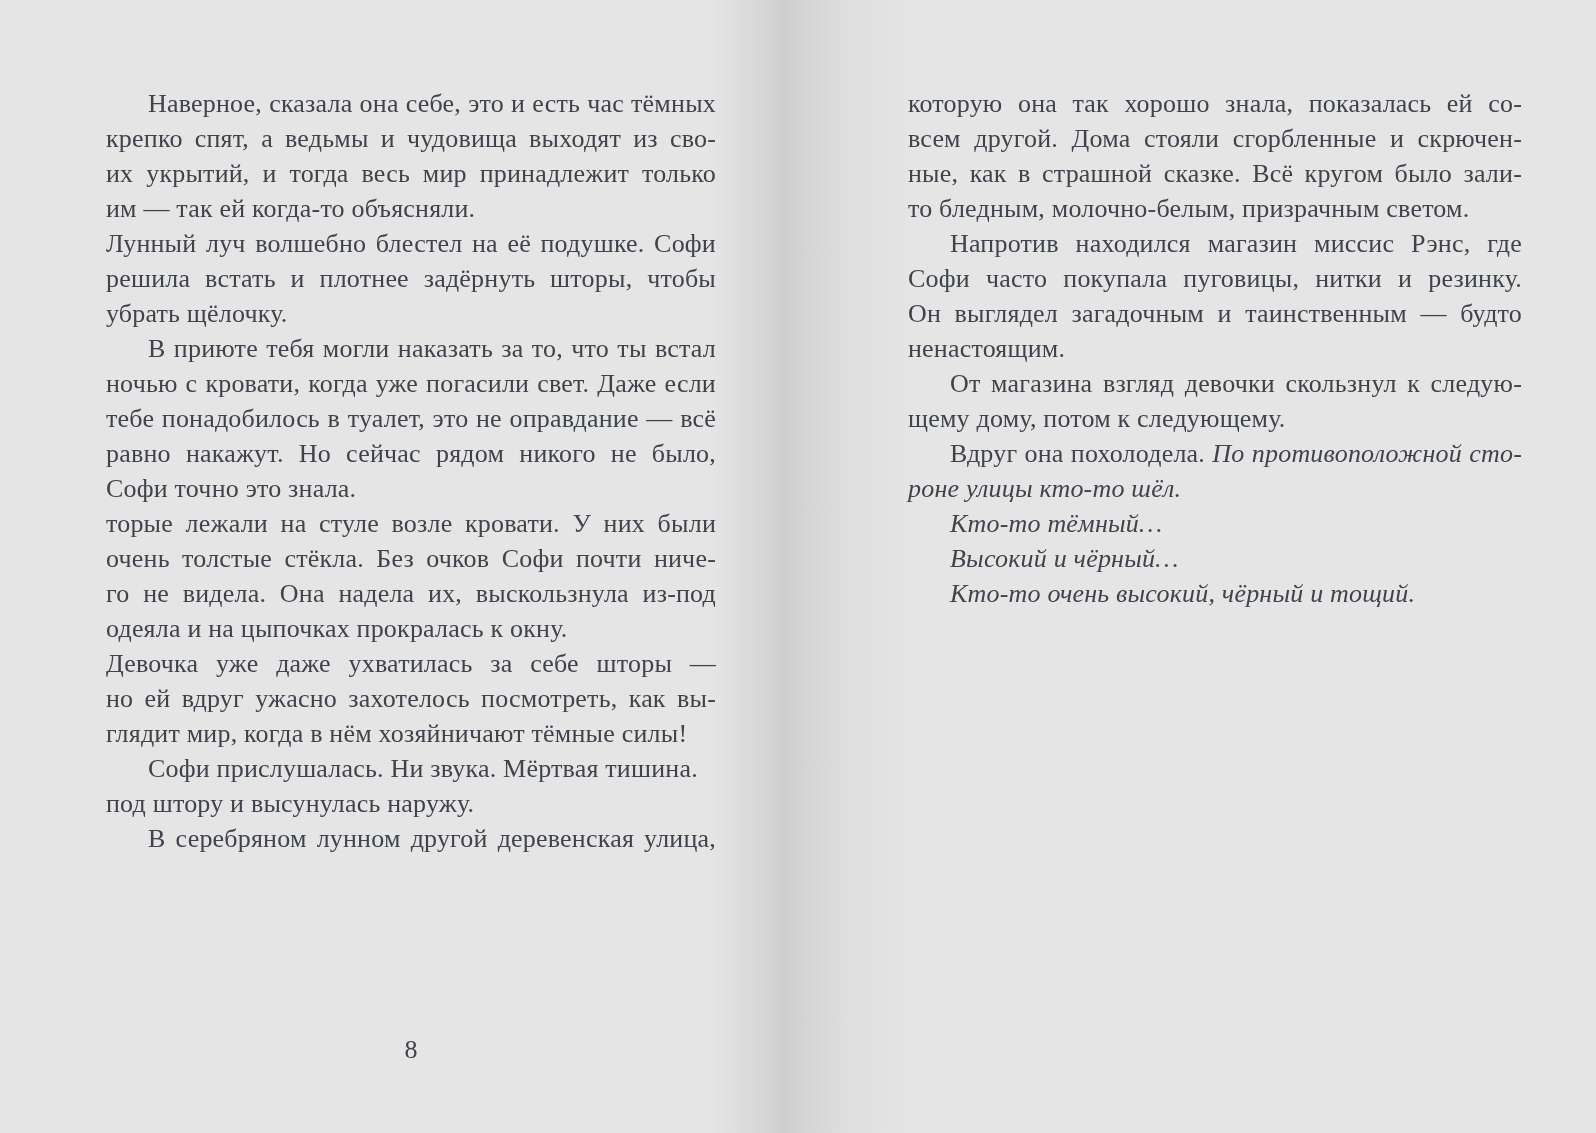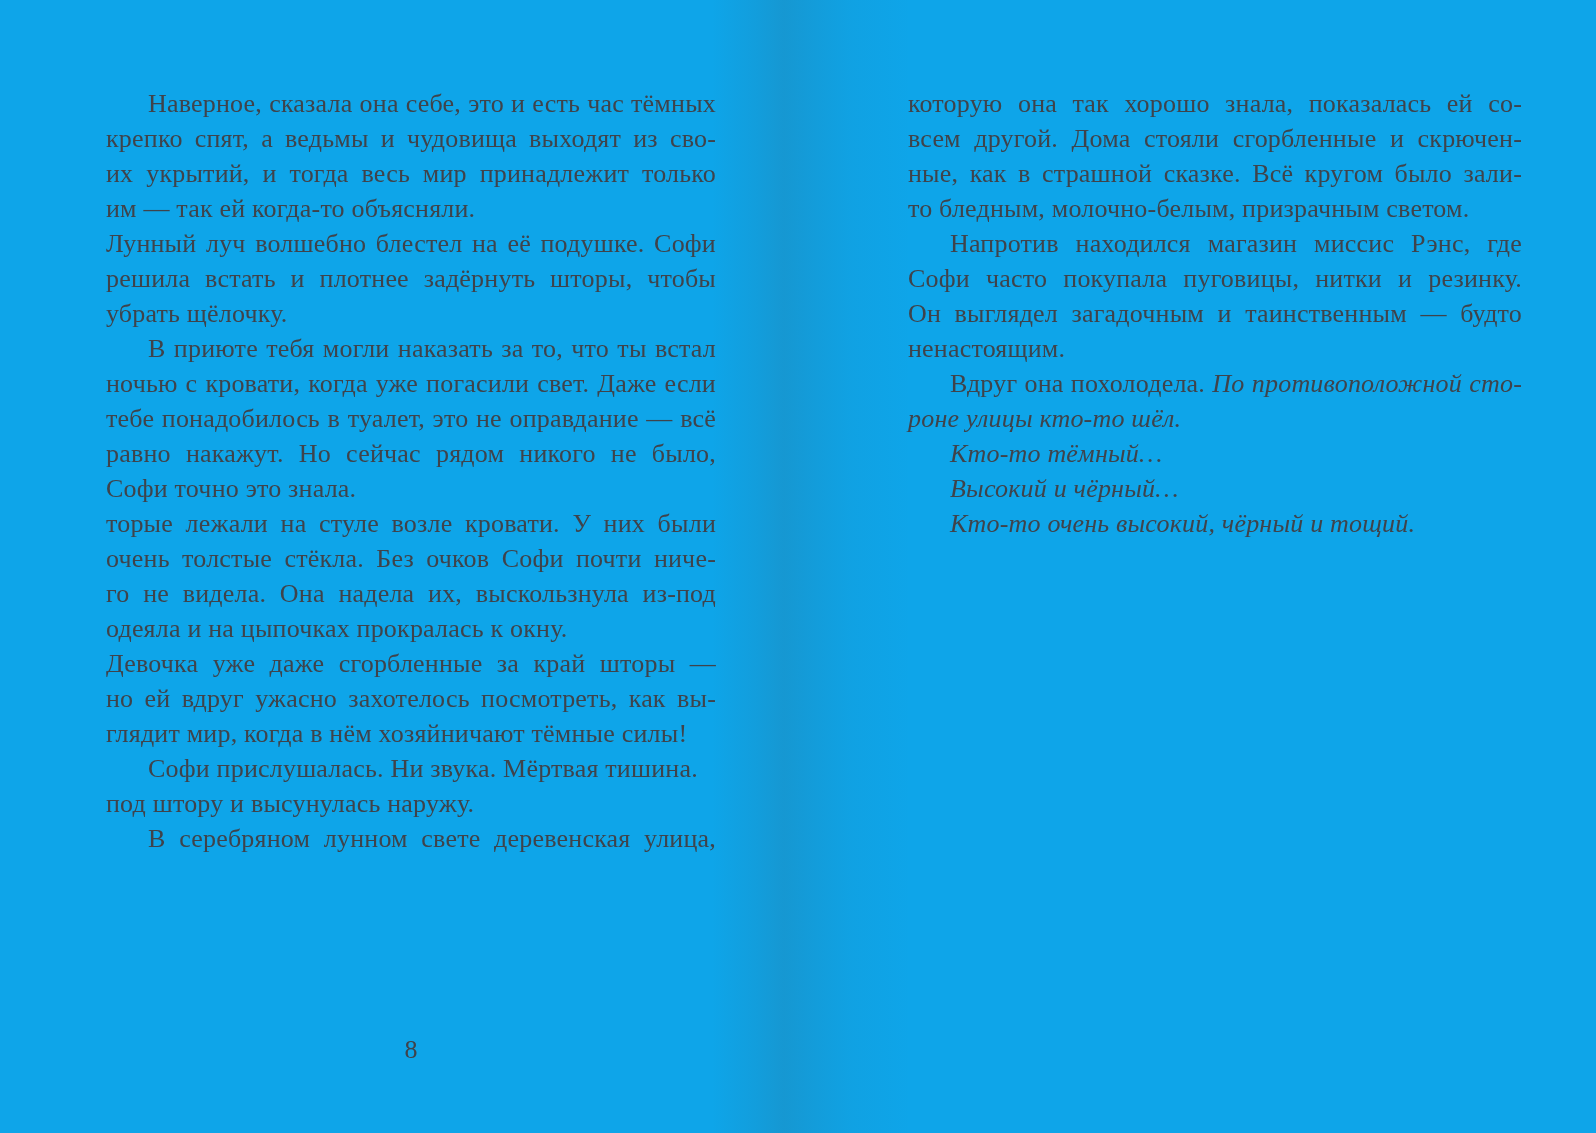--- a/index.html
+++ b/index.html
@@ -11,21 +11,21 @@
     position: relative;
     width: 1596px;
     height: 1133px;
     overflow: hidden;
     font-family: "Liberation Serif", "DejaVu Serif", serif;
     color: #3f434b;
   }
   .book-spread {
     position: absolute;
     inset: 0;
-    background: #0ea5e9;
+    background: #e5e5e5;
   }
   .gutter-shadow {
     position: absolute;
     left: 712px;
     top: 0;
     width: 200px;
     height: 100%;
     background: linear-gradient(90deg,
       rgba(70,70,70,0) 0%,
       rgba(70,70,70,0.08) 22%,
@@ -92,47 +92,51 @@
         <div class="line"><span>равно накажут. Но сейчас рядом никого не было,</span></div>
         <div class="line last"><span>Софи точно это знала.</span></div>
       </div>
       <div class="paragraph">
         <div class="line"><span>торые лежали на стуле возле кровати. У них были</span></div>
         <div class="line"><span>очень толстые стёкла. Без очков Софи почти ниче-</span></div>
         <div class="line"><span>го не видела. Она надела их, выскользнула из-под</span></div>
         <div class="line last"><span>одеяла и на цыпочках прокралась к окну.</span></div>
       </div>
       <div class="paragraph gap-before">
-        <div class="line"><span>Девочка уже даже сгорбленные за край шторы —</span></div>
+        <div class="line"><span>Девочка уже даже ухватилась за себе шторы —</span></div>
         <div class="line"><span>но ей вдруг ужасно захотелось посмотреть, как вы-</span></div>
         <div class="line last"><span>глядит мир, когда в нём хозяйничают тёмные силы!</span></div>
       </div>
       <div class="paragraph">
         <div class="line last indent"><span>Софи прислушалась. Ни звука. Мёртвая тишина.</span></div>
       </div>
       <div class="paragraph">
         <div class="line last"><span>под штору и высунулась наружу.</span></div>
       </div>
       <div class="paragraph">
-        <div class="line indent"><span>В серебряном лунном свете деревенская улица,</span></div>
+        <div class="line indent"><span>В серебряном лунном другой деревенская улица,</span></div>
       </div>
     </div>
 
   <div class="page-text right" id="right-page-text">
       <div class="paragraph">
         <div class="line"><span>которую она так хорошо знала, показалась ей со-</span></div>
         <div class="line"><span>всем другой. Дома стояли сгорбленные и скрючен-</span></div>
         <div class="line"><span>ные, как в страшной сказке. Всё кругом было зали-</span></div>
         <div class="line last"><span>то бледным, молочно-белым, призрачным светом.</span></div>
       </div>
       <div class="paragraph">
         <div class="line indent"><span>Напротив находился магазин миссис Рэнс, где</span></div>
         <div class="line"><span>Софи часто покупала пуговицы, нитки и резинку.</span></div>
         <div class="line"><span>Он выглядел загадочным и таинственным — будто</span></div>
         <div class="line last"><span>ненастоящим.</span></div>
+      </div>
+      <div class="paragraph">
+        <div class="line indent"><span>От магазина взгляд девочки скользнул к следую-</span></div>
+        <div class="line last"><span>щему дому, потом к следующему.</span></div>
       </div>
       <div class="paragraph">
         <div class="line indent"><span>Вдруг она похолодела. </span><span class="italic">По противоположной сто-</span></div>
         <div class="line last"><span class="italic">роне улицы кто-то шёл.</span></div>
       </div>
       <div class="paragraph">
         <div class="line last indent"><span class="italic">Кто-то тёмный…</span></div>
       </div>
       <div class="paragraph">
         <div class="line last indent"><span class="italic">Высокий и чёрный…</span></div>

